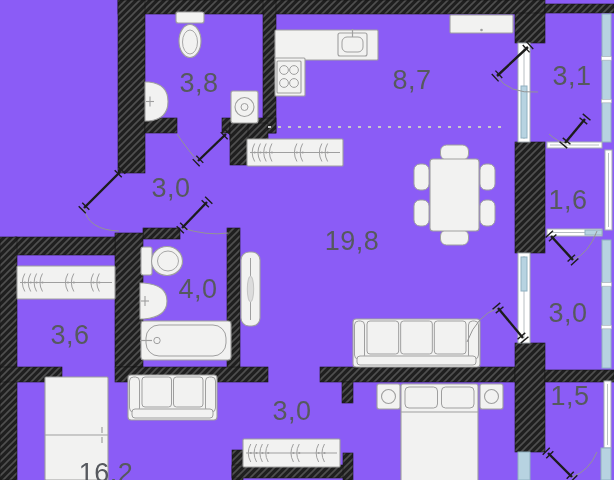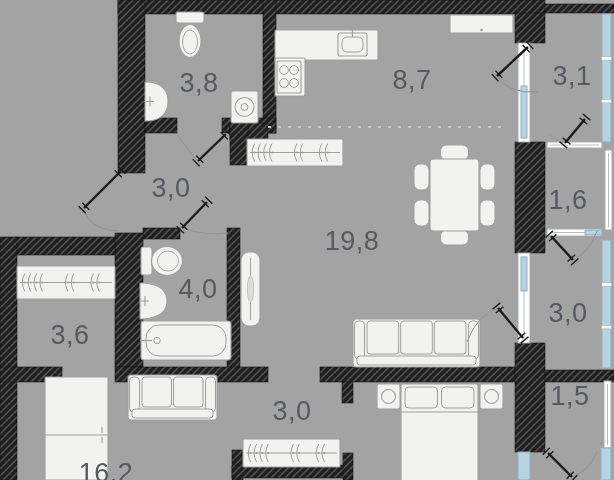--- a/index.html
+++ b/index.html
@@ -1,16 +1,16 @@
 <!DOCTYPE html>
 <html><head>
 <meta charset="utf-8">
 <style>
   html,body{margin:0;padding:0;background:#ffffff;}
-  #stage{position:relative;width:614px;height:480px;overflow:hidden;background:#a3a3a3;
+  #stage{position:relative;width:614px;height:480px;overflow:hidden;background:#8b5cf6;
          font-family:"Liberation Sans","DejaVu Sans",sans-serif;}
   svg{display:block}
   text.room-label{font-family:"Liberation Sans","DejaVu Sans",sans-serif;
                   font-weight:300;letter-spacing:.5px;}
 </style>
 </head>
 <body>
 
 <div id="stage">
     <svg width="614" height="480" viewBox="0 0 614 480">

